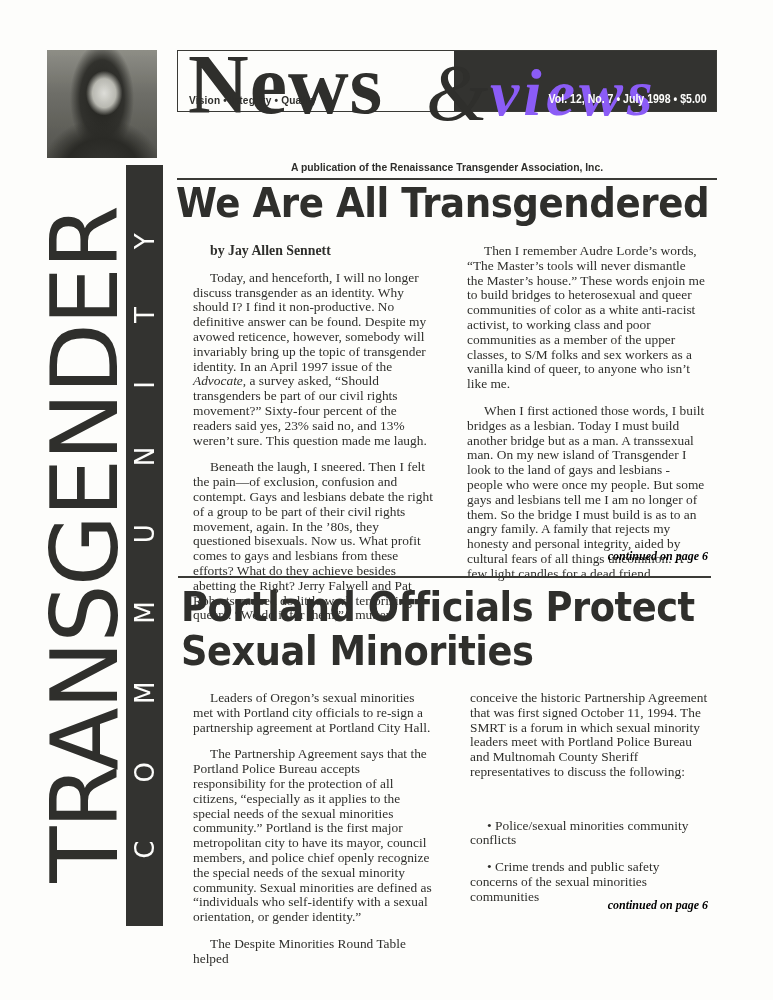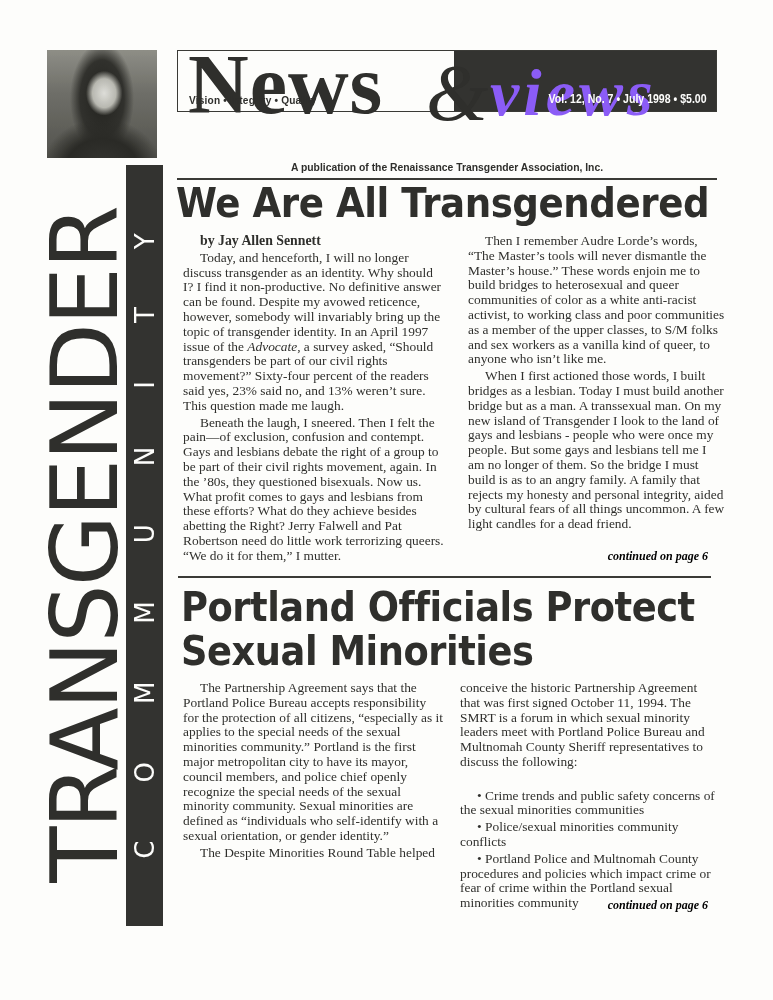--- a/index.html
+++ b/index.html
@@ -79,25 +79,25 @@
       font-family: "DejaVu Sans", sans-serif; font-weight: bold; color: #2f2f2c; letter-spacing: -0.5px;
       line-height: 1.0;
     }
     .h1 { left: 176px; top: 183px; font-size: 40px; transform: scaleX(0.93); transform-origin: left; }
     .h2 { left: 181px; top: 585px; font-size: 40px; line-height: 44px; transform: scaleX(0.92); transform-origin: left; }
 
     
     .col {
       font-size: 13.4px; line-height: 14.8px; color: #2f2f2c; text-align: left;
     }
-    .col p { margin: 2px; text-indent: 17px; }
+    .col p { margin: 12px; text-indent: 17px; }
     .col p.noind { text-indent: 0; }
     .col .byline { font-weight: bold; font-size: 13.8px; text-indent: 17px; }
     .c1a { left: 181px; top: 232px; width: 265px; }
-    .c1b { left: 466px; top: 232px; width: 262px; }
+    .c1b { left: 455px; top: 232px; width: 262px; }
     .c2a { left: 181px; top: 679px; width: 265px; }
     .c2b { left: 458px; top: 679px; width: 262px; }
     .col .gap { height: 14.8px; }
     .col .bullet { text-indent: 17px; }
     .continued {
       font-weight: bold; font-style: italic; font-size: 12px; color: #000000; text-align: right;
     }
     .cont1 { left: 450px; top: 549px; width: 258px; }
     .cont2 { left: 450px; top: 898px; width: 258px; }
   </style>
@@ -138,24 +138,24 @@
 <div class="abs continued cont1">continued on page 6</div>
 
 <div class="abs rule rule2"></div>
 
 <div class="abs headline h2">
   <div>Portland Officials Protect</div>
   <div>Sexual Minorities</div>
 </div>
 
 <div class="abs col c2a">
+  <p>Leaders of Oregon’s sexual minorities met with Portland city officials to re-sign a partnership agreement at Portland City Hall.</p>
   <p>The Partnership Agreement says that the Portland Police Bureau accepts responsibility for the protection of all citizens, “especially as it applies to the special needs of the sexual minorities community.” Portland is the first major metropolitan city to have its mayor, council members, and police chief openly recognize the special needs of the sexual minority community. Sexual minorities are defined as “individuals who self-identify with a sexual orientation, or gender identity.”</p>
   <p>The Despite Minorities Round Table helped</p>
 </div>
 
 <div class="abs col c2b">
   <p class="noind">conceive the historic Partnership Agreement that was first signed October 11, 1994.  The SMRT is a forum in which sexual minority leaders meet with Portland Police Bureau and Multnomah County Sheriff representatives to discuss the following:</p>
   <div class="gap"></div>
+  <p class="bullet">• Police/sexual minorities community conflicts</p>
   <p class="bullet">• Crime trends and public safety concerns of the sexual minorities communities</p>
-  <p class="bullet">• Police/sexual minorities community conflicts</p>
-  <p class="bullet">• Portland Police and Multnomah County procedures and policies which impact crime or fear of crime within the Portland sexual minorities community</p>
 </div>
 <div class="abs continued cont2">continued on page 6</div>
 
 </body></html>

